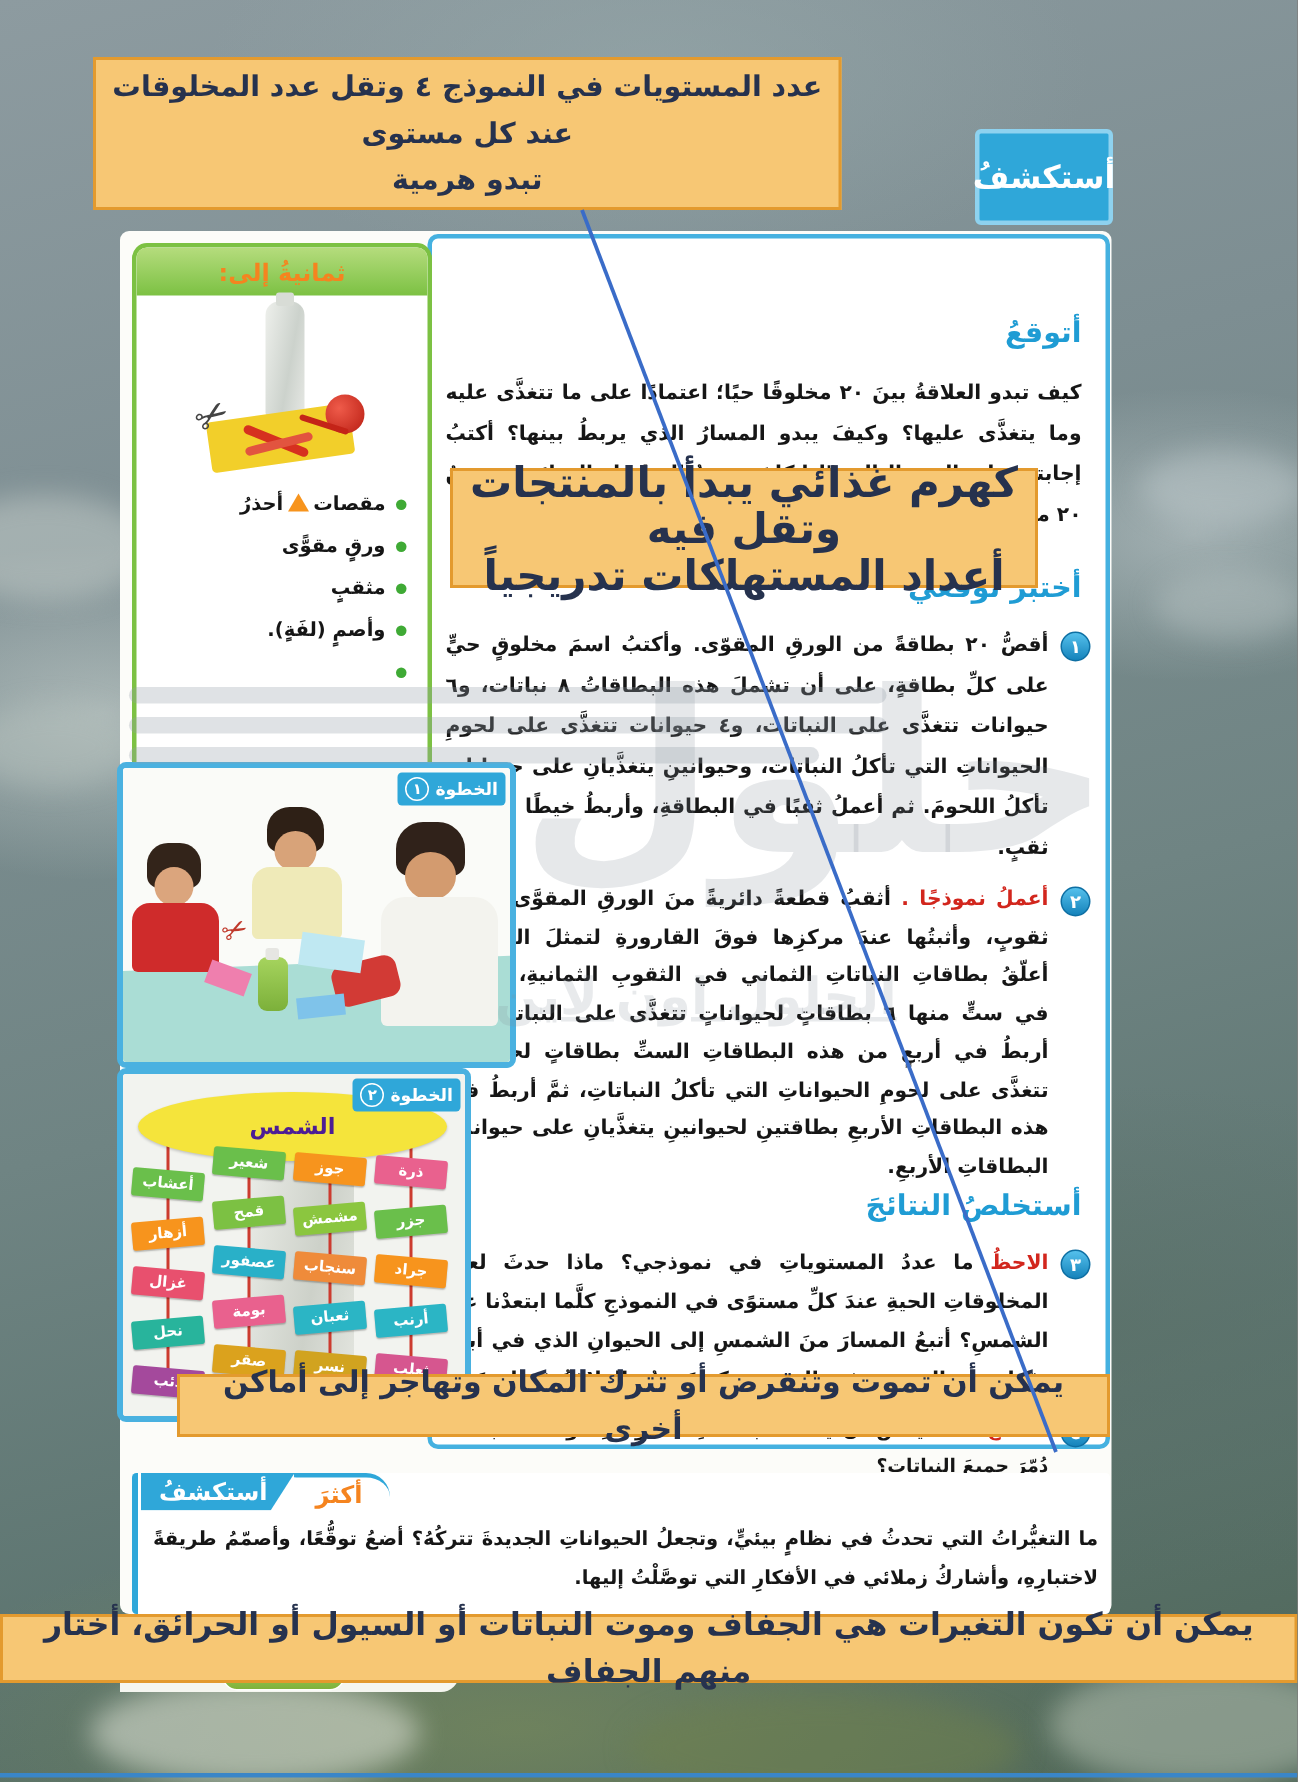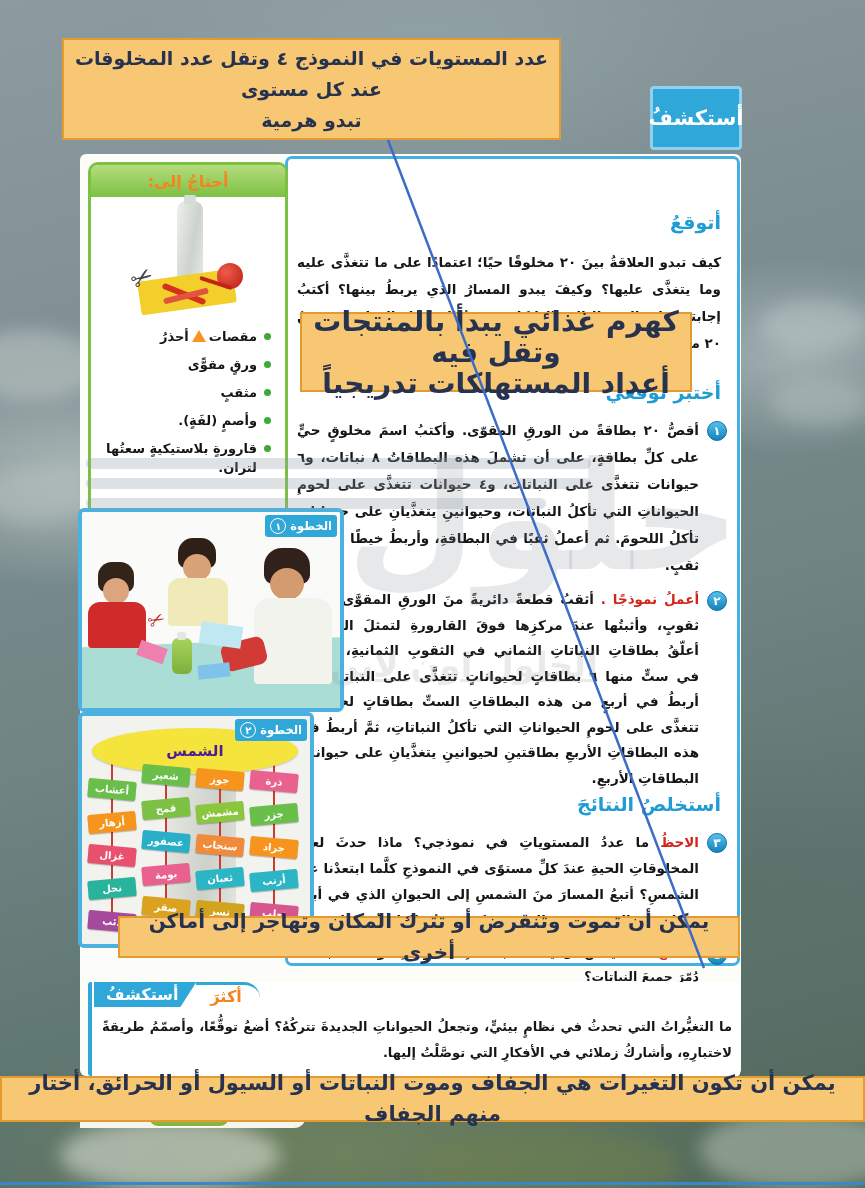--- a/index.html
+++ b/index.html
@@ -163,37 +163,37 @@
     <div class="step" style="top:782px;">
       <span class="step-num">٤</span>
       <p class="para" style="line-height:24px; font-size:12.5px;">
         <span class="red-lead">أستنتجُ.</span>
         <span>ماذا يمكنُ أنْ يحدثَ لجماعاتِ الحيواناتِ لو حدثَ جفافٌ دُمّرَ جميعَ النباتاتِ؟</span>
       </p>
     </div>
   </div>
 
   <div class="sidebar">
-    <div class="sidebar-head">أحتاجُ إلى:</div>
+    <div class="sidebar-head">ثمانيةُ إلى:</div>
     <div class="materials-photo">
       <div class="mat" style="left:86px; top:4px; width:26px; height:78px; background:linear-gradient(100deg,#eef0ec,#ccd2cc 60%,#e6e8e4); border-radius:9px 9px 4px 4px;"></div>
       <div class="mat" style="left:93px; top:-2px; width:12px; height:9px; background:#d8dcd6; border-radius:2px;"></div>
       <div class="mat" style="left:48px; top:78px; width:96px; height:34px; background:#f2cf2a; transform:rotate(-8deg); border-radius:3px;"></div>
       <div class="mat" style="left:126px; top:66px; width:26px; height:26px; background:radial-gradient(circle at 35% 35%, #ef5b4a, #b91d12); border-radius:50%;"></div>
       <div class="mat" style="left:108px; top:84px; width:34px; height:4px; background:#c42418; transform:rotate(18deg); border-radius:2px;"></div>
       <div class="mat" style="left:40px; top:66px; font-size:26px; color:#444; transform:rotate(-35deg);">✂</div>
       <div class="mat" style="left:70px; top:94px; width:46px; height:6px; background:#d6301f; transform:rotate(22deg); border-radius:3px;"></div>
       <div class="mat" style="left:72px; top:96px; width:46px; height:6px; background:#e2543f; transform:rotate(-14deg); border-radius:3px;"></div>
     </div>
     <ul>
       <li><span class="bullet"></span><span>مقصات</span><span class="warn-tri"></span><span>أحذرُ</span></li>
       <li><span class="bullet"></span><span>ورقٍ مقوًّى</span></li>
       <li><span class="bullet"></span><span>مثقبٍ</span></li>
       <li><span class="bullet"></span><span>وأصمٍ (لفَةٍ).</span></li>
-      <li><span class="bullet"></span><span>قارورةٍ بلاستيكيةٍ سعتُها لتران.</span></li>
+      <li><span class="bullet"></span></li>
     </ul>
   </div>
 
   <div class="photo" style="left:78px; top:508px; width:266px; height:204px;">
     <div class="step-tab">
       <span class="word">الخطوة</span>
       <span class="circ">١</span>
     </div>
     <div class="photo-inner" style="background:#fafbf8;">
       <div class="shape" style="left:-12px; bottom:-6px; right:-12px; height:92px; background:#aaddd5; clip-path:polygon(0 28%,100% 16%,100% 100%,0 100%);"></div>

